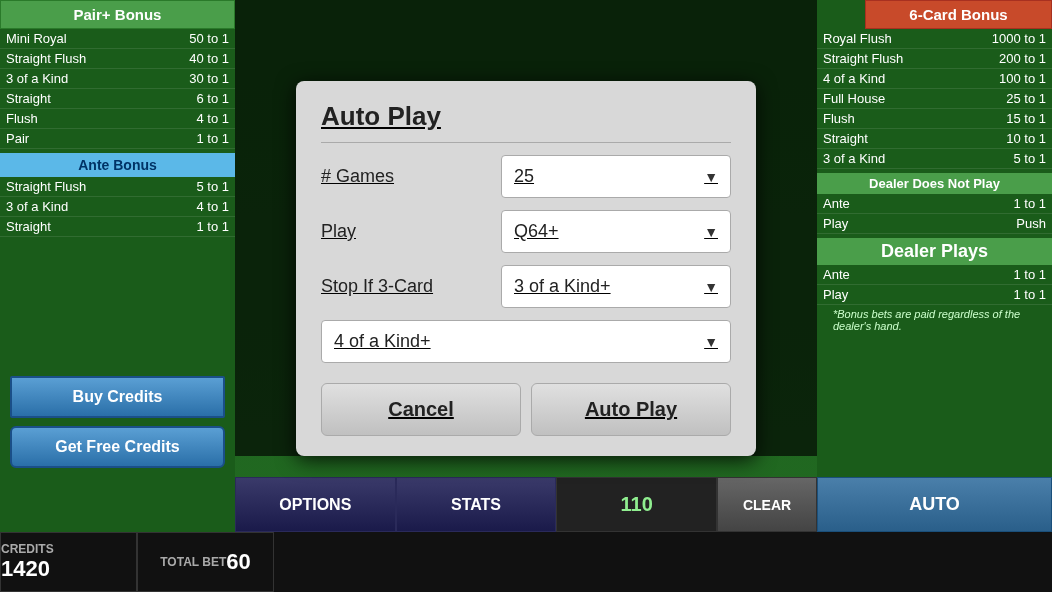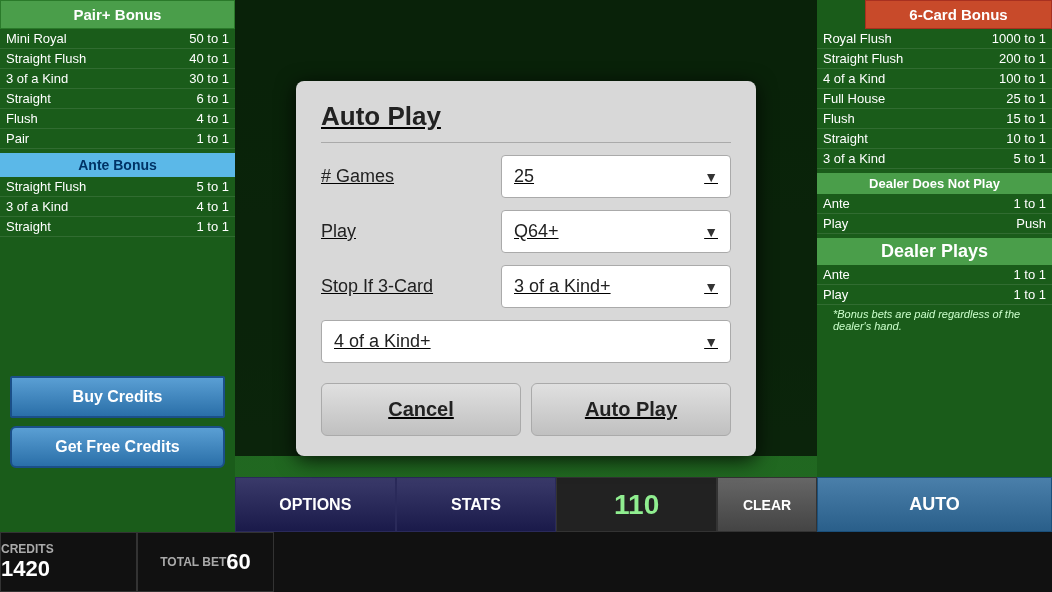--- a/index.html
+++ b/index.html
@@ -178,21 +178,21 @@
       width: 137px;
       border: 1px solid #333;
     }
 
     .bet-value-display {
       background: #222;
       color: #90ee90;
       display: flex;
       align-items: center;
       justify-content: center;
-      font-size: 28px;
+      font-size: 20px;
       font-weight: bold;
       flex: 1;
       border: 1px solid #333;
     }
 
     .clear-btn {
       background: linear-gradient(to bottom, #666, #444);
       color: white;
       border: 1px solid #333;
       font-size: 14px;

